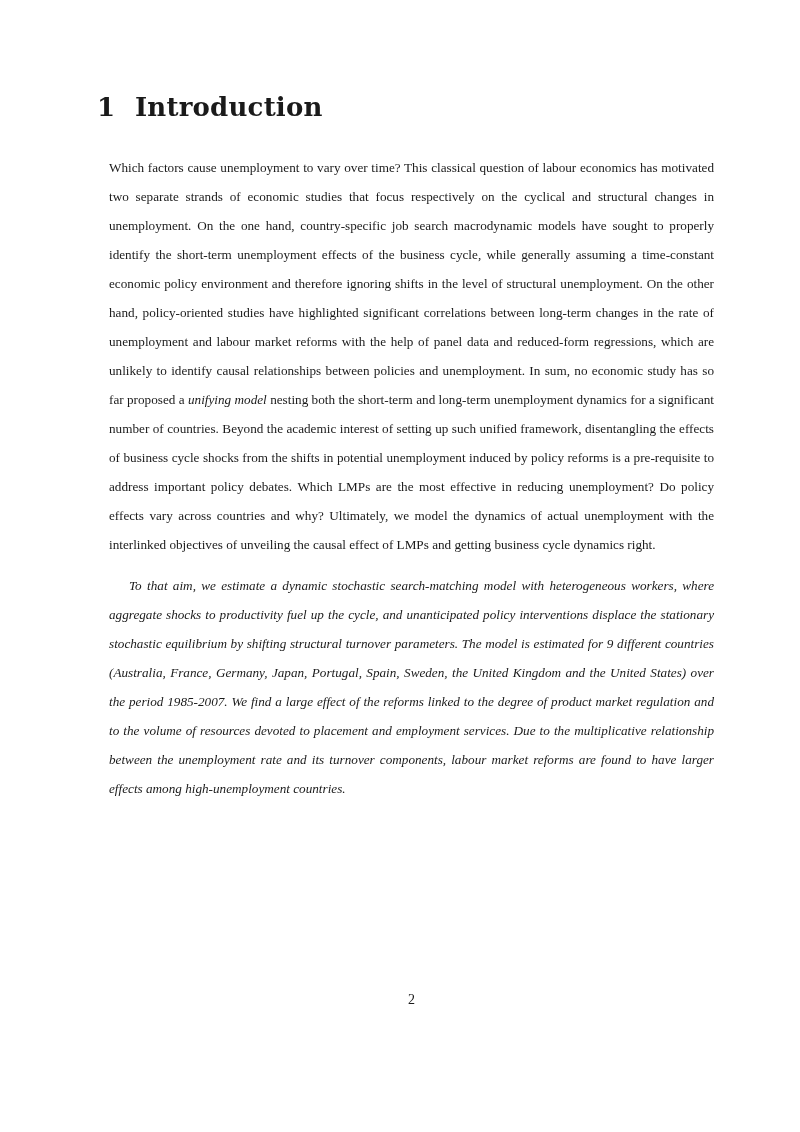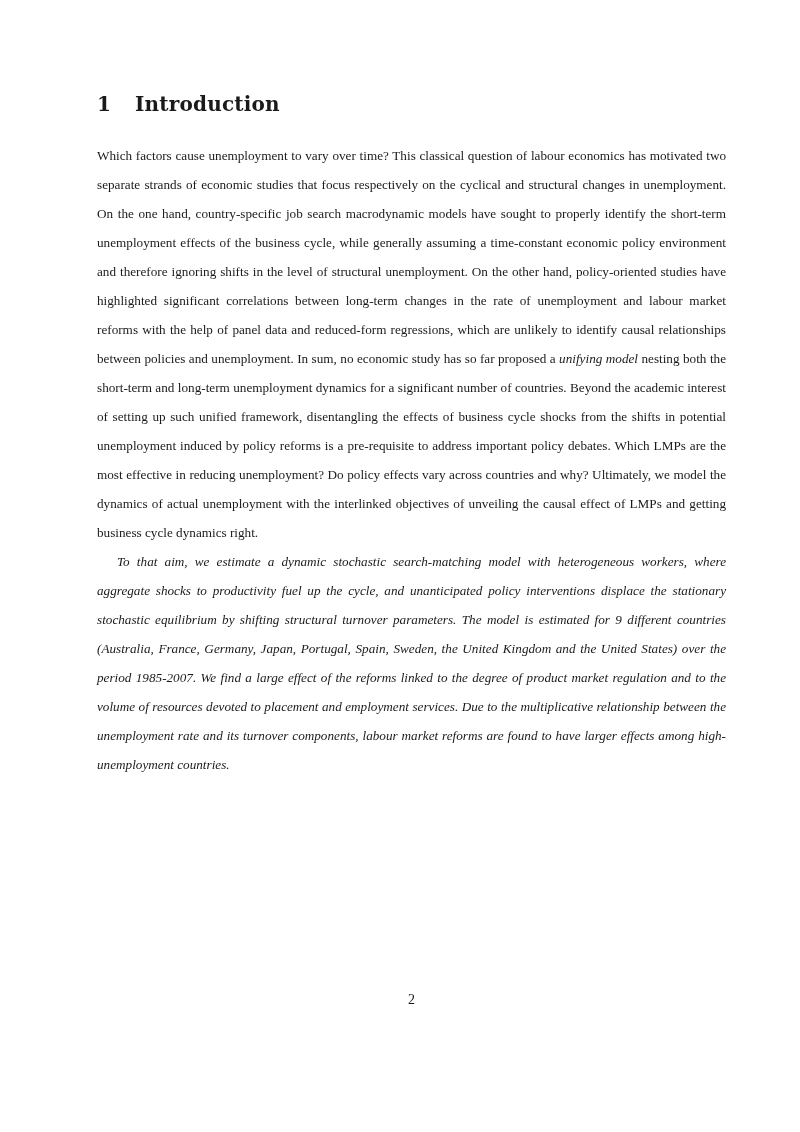--- a/index.html
+++ b/index.html
@@ -4,30 +4,30 @@
 <style>
   html, body { margin: 0; padding: 0; background: #ffffff; }
   body { width: 800px; height: 1132px; position: relative; overflow: hidden; }
   .page {
     position: absolute; left: 97px; top: 0; width: 629px;
     font-family: "DejaVu Serif", "Liberation Serif", serif;
     color: #1a1a1a;
   }
   .heading {
     position: absolute; top: 92px; left: 0;
-    font-size: 20px; font-weight: bold; letter-spacing: 0.2px;
+    font-size: 26px; font-weight: bold; letter-spacing: 0.2px;
     white-space: nowrap;
   }
   .heading .num { display: inline-block; width: 38px; }
   .body-text {
     position: absolute; top: 141px; left: 0; width: 629px;
     font-size: 13.2px; line-height: 29px;
     text-align: justify; font-family: "Liberation Serif", "DejaVu Serif", serif;
   }
-  .body-text p { margin: 0; }
+  .body-text p { margin: 12px; }
   .body-text p.indent { text-indent: 20px; font-style: italic; }
   .pagenum {
     position: absolute; top: 992px; left: 0; width: 629px; text-align: center;
     font-size: 14px; font-family: "Liberation Serif", serif;
   }
   em { font-style: italic; }
 </style>
 </head>
 <body>
 

